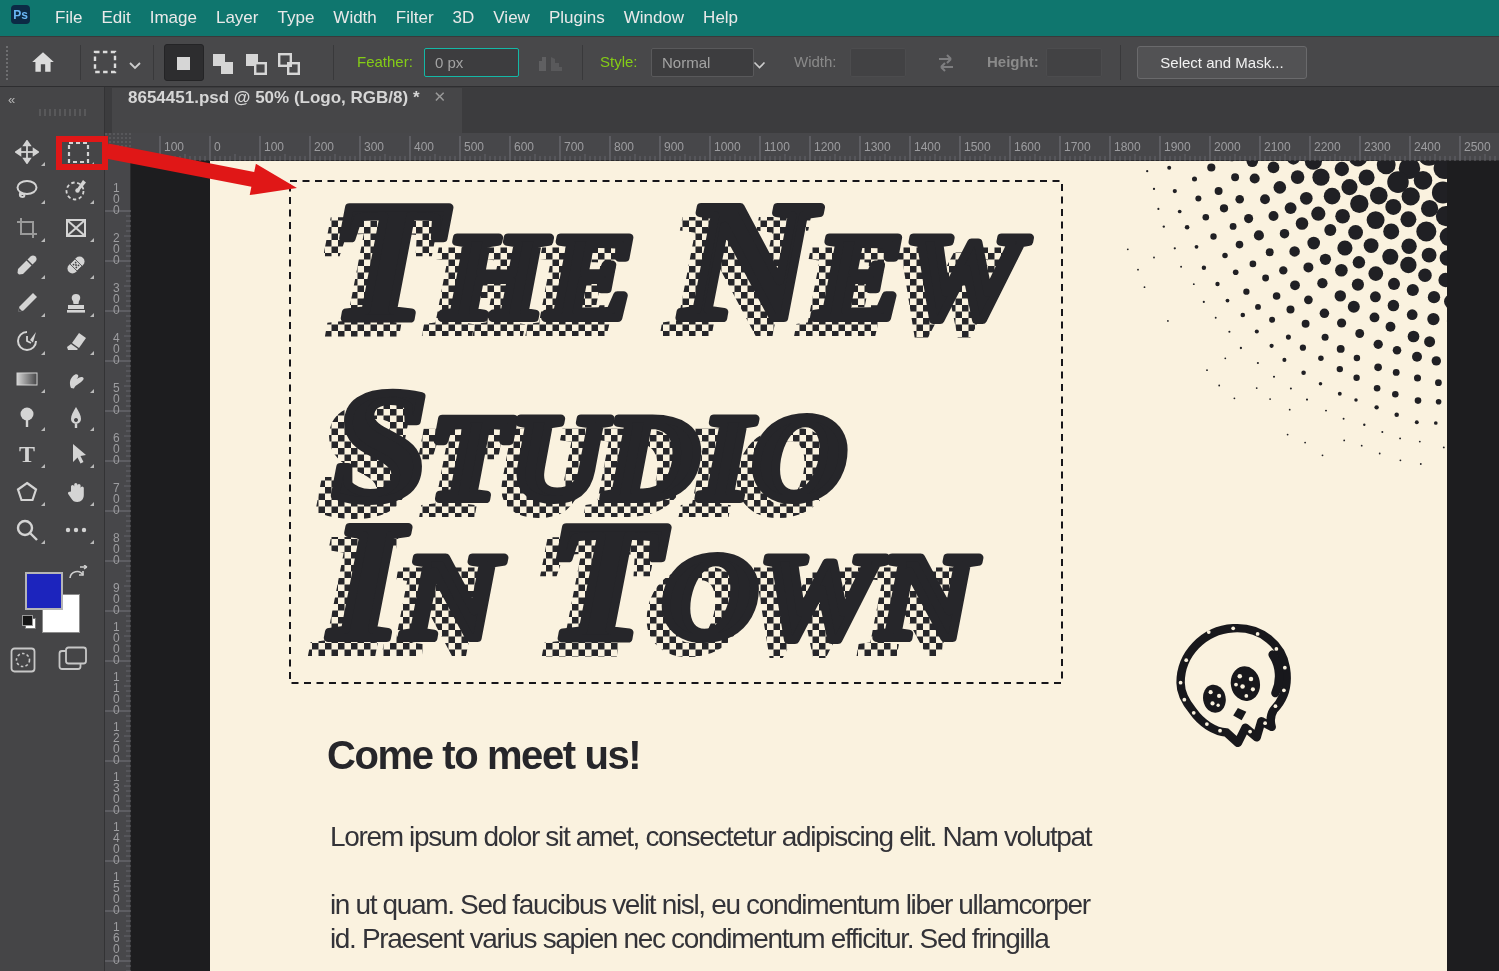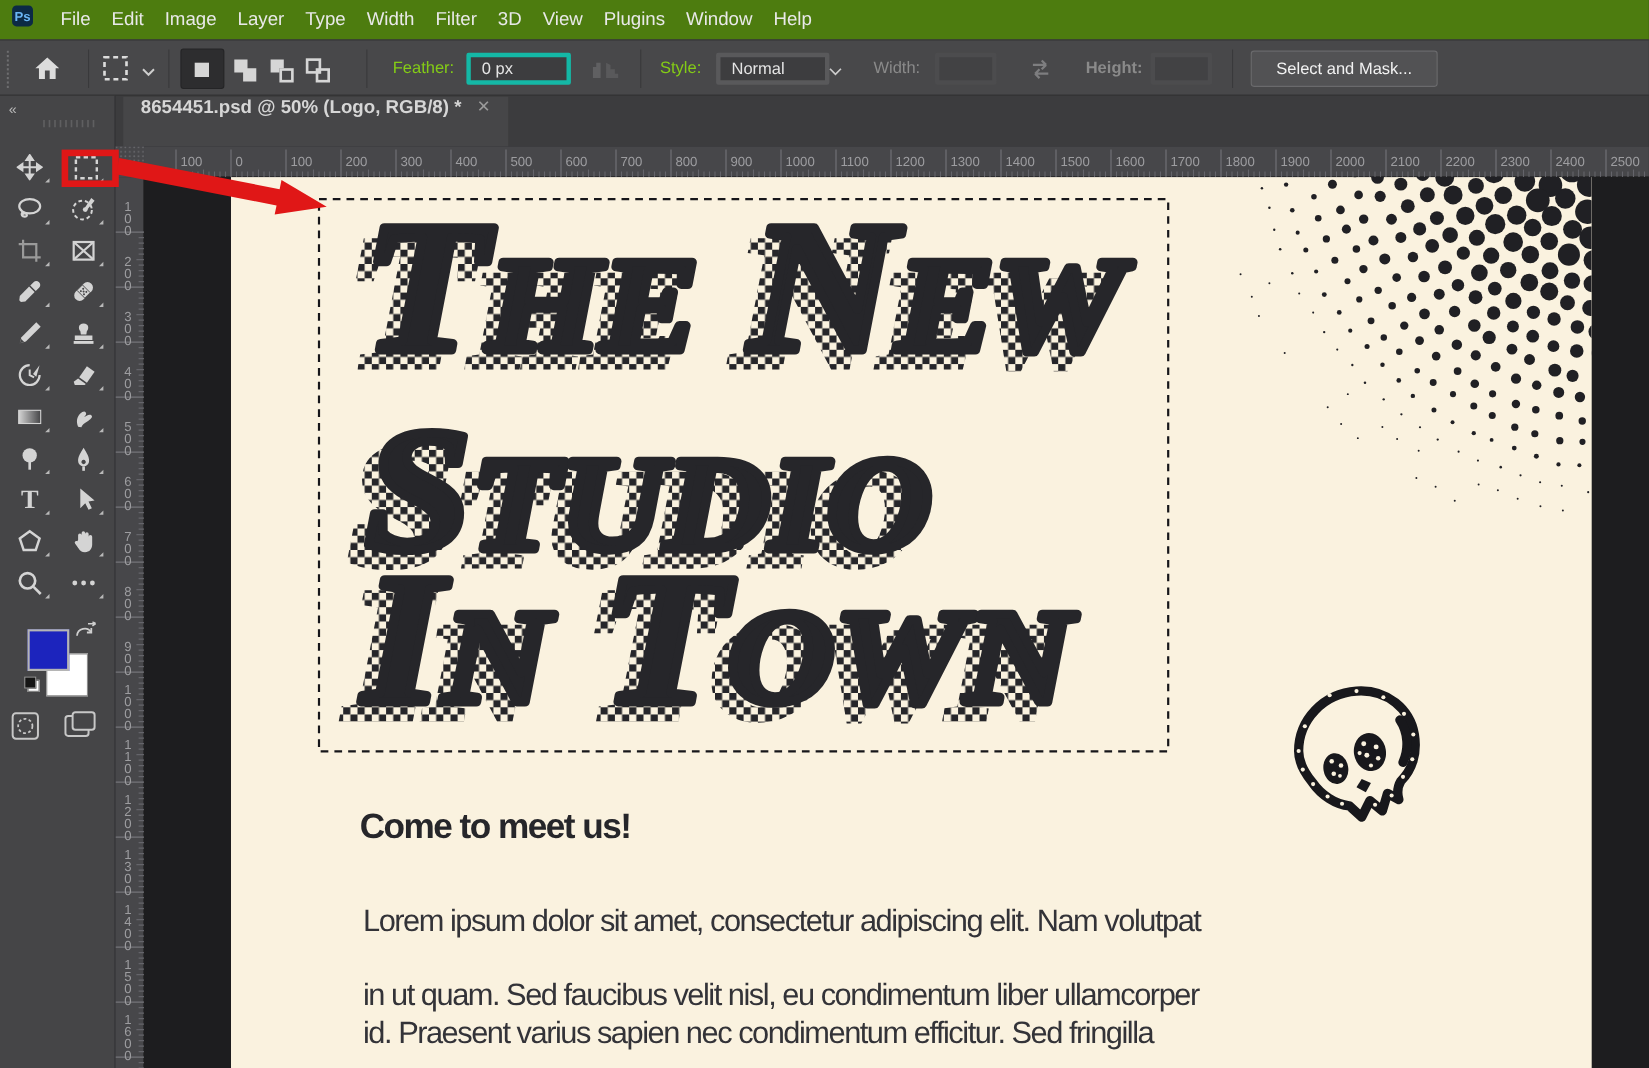--- a/index.html
+++ b/index.html
@@ -1,33 +1,33 @@
 <!DOCTYPE html>
 <html><head>
 <meta charset="utf-8">
 <style>
   * { margin:0; padding:0; box-sizing:border-box; }
   html,body { width:1499px; height:971px; overflow:hidden; background:#1d1d1f;
     font-family:"Liberation Sans", sans-serif; }
   .abs { position:absolute; }
   
   #menubar { position:absolute; left:0; top:0; width:1499px; height:36px;
-    background:#4d7c0f; display:flex; align-items:center; }
+    background:#0f766e; display:flex; align-items:center; }
   #pslogo { width:19px; height:19px; margin-left:11px; margin-top:-7px; border-radius:4px;
     background:#0c2a45; color:#6ab6f5; font-weight:bold; font-size:12px;
     display:flex; align-items:center; justify-content:center; }
   .menuitem { color:#e9e9e9; }
   
   #optionsbar { position:absolute; left:0; top:36px; width:1499px; height:51px;
     background:#48484a; border-top:1px solid #39393b; border-bottom:1px solid #2e2e30; }
   .vdiv { position:absolute; top:8px; height:35px; width:1px; background:#39393b; }
   .optlabel { position:absolute; color:#84cc16; font-size:15px; top:16px; }
   .optlabel.dim { color:#8a8a8a; }
   .optinput { position:absolute; top:11px; height:29px; background:#3d3d3f;
-    border:4px solid #14b8a6; border-radius:2px; color:#e5e5e5; font-size:15px;
+    border:1px solid #14b8a6; border-radius:2px; color:#a3a3a3; font-size:15px;
     display:flex; align-items:center; padding-left:10px; }
   .optinput.dim { background:#424244; border-color:#4c4c4e; }
   
   #tabstrip { position:absolute; left:105px; top:87px; width:1394px; height:46px;
     background:#3c3c3e; }
   #doctab { position:absolute; left:7px; top:1px; height:45px; background:#464648;
     display:flex; align-items:flex-start; padding:0 16px 0 16px; }
   #doctab .title { color:#d6d6d6; font-size:17px; font-weight:bold; }
   #doctab .close { color:#9a9a9a; font-size:15px; margin-left:14px; }
   
@@ -37,21 +37,21 @@
   
   #hruler { position:absolute; left:105px; top:133px; width:1394px; height:28px;
     background:#47474a; border-bottom:1px solid #2c2c2e; }
   #vruler { position:absolute; left:105px; top:161px; width:26px; height:810px;
     background:#47474a; border-right:1px solid #2c2c2e; }
   
   #pasteboard { position:absolute; left:131px; top:161px; width:1368px; height:810px;
     background:#1d1d1f; }
   #canvas { position:absolute; left:210px; top:161px; width:1237px; height:810px;
     background:#faf2df; overflow:hidden; }
-  #heading { position:absolute; color:#26262a; font-size:32px; font-weight:bold; letter-spacing:-1.4px; line-height:1; }
+  #heading { position:absolute; color:#26262a; font-size:40px; font-weight:bold; letter-spacing:-1.4px; line-height:1; }
   .para { position:absolute; left:120px; color:#333338; font-size:28px; letter-spacing:-1.35px; white-space:nowrap; }
 </style>
 </head>
 <body>
 
 <div id="menubar">
   <div id="pslogo">Ps</div>
   <div style="display:flex; gap:19px; margin-left:25px; font-size:17px;">
     <span class="menuitem">File</span>
       <span class="menuitem">Edit</span>

